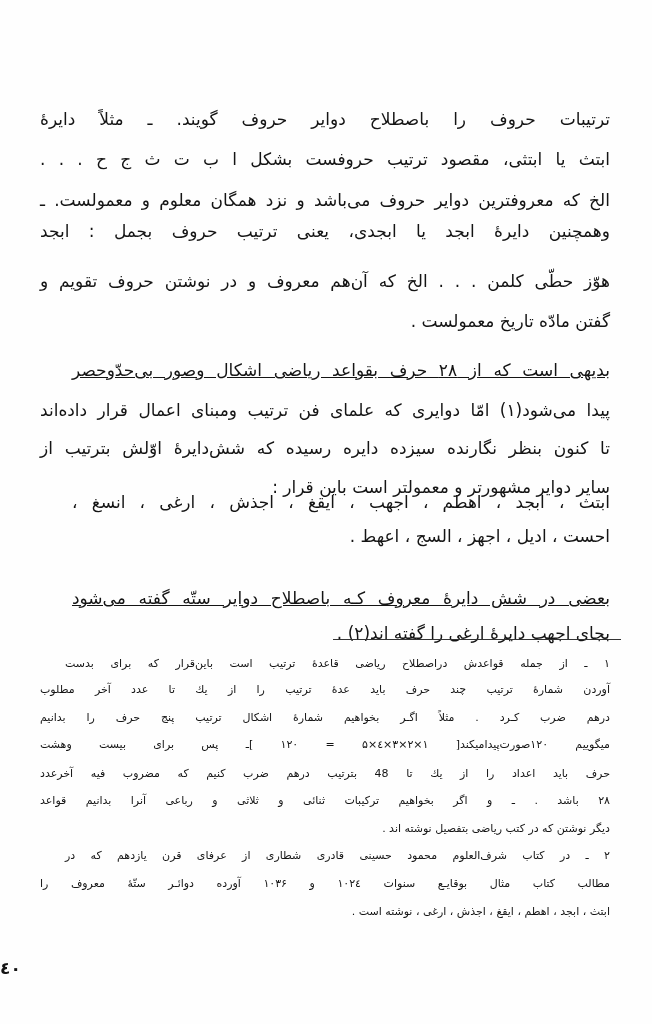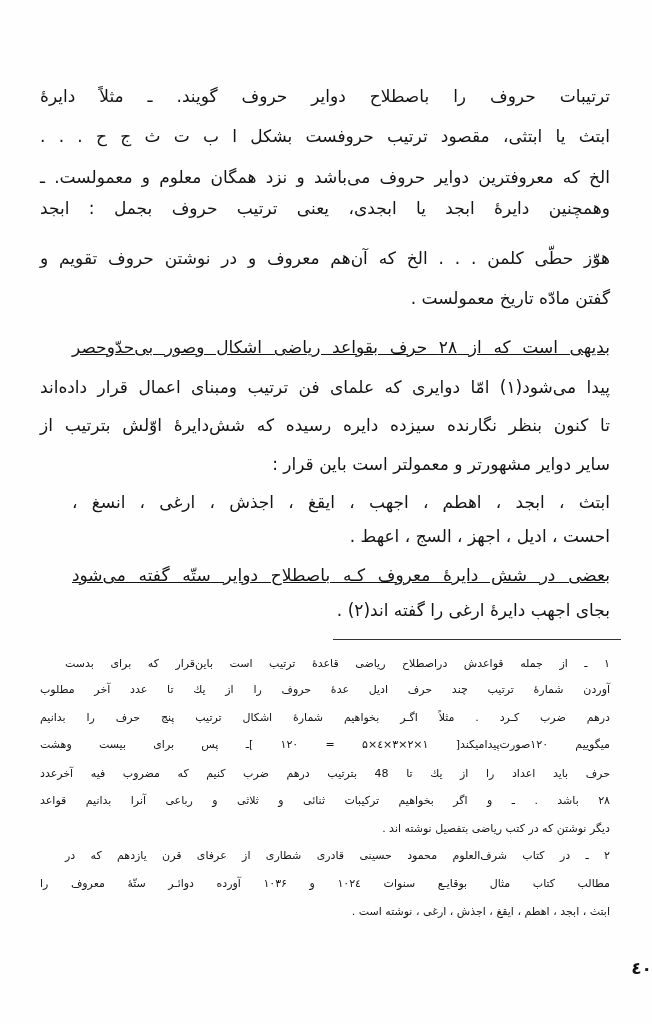--- a/index.html
+++ b/index.html
@@ -27,21 +27,21 @@
     text-align: justify;
     text-align-last: justify;
     white-space: nowrap;
     font-size: 17px;
     line-height: 24px;
     unicode-bidi: embed;
   }
   .line.last {
     text-align-last: right;
   }
-  .main .line { right: 42px; width: 570px; }
+  .main .line { right: 42px; width: 570px; margin-top: 23px; }
   .main .line.indent { right: 42px; width: 538px; text-decoration: underline; }
   .list .line { right: 42px; width: 538px; font-weight: normal; }
   .fn .line {
     font-size: 11px;
     line-height: 20px;
     right: 42px;
     width: 570px;
   }
   .fn .line.indent { width: 545px; }
   .sep {
@@ -50,21 +50,21 @@
     top: 639px;
     width: 288px;
     height: 0;
     border-top: 1.5px solid #333;
   }
   .pagenum {
     position: absolute;
     left: 0;
     width: 652px;
     top: 958px;
-    text-align: right;
+    text-align: left;
     font-size: 17px;
     font-weight: bold;
     direction: rtl;
   }
 </style>
 </head>
 <body>
 
 <div class="page">
 
@@ -90,21 +90,21 @@
   <div class="main">
     <div class="line indent" style="top:563px">بعضی در شش دایرهٔ معروف کـه باصطلاح دوایر ستّه گفته می‌شود</div>
     <div class="line last" style="top:598px">بجای اجهب دایرهٔ ارغی را گفته اند(۲) .</div>
   </div>
 
   <div class="sep"></div>
 
   <div class="fn">
     <div>
       <div class="line indent" style="top:654px">۱ ـ از جمله قواعدش دراصطلاح ریاضی قاعدهٔ ترتیب است باین‌قرار که برای بدست</div>
-      <div class="line" style="top:680px">آوردن شمارهٔ ترتیب چند حرف ادیل عدهٔ حروف را از یك تا عدد آخر مطلوب</div>
+      <div class="line" style="top:680px">آوردن شمارهٔ ترتیب چند حرف باید عدهٔ ترتیب را از یك تا عدد آخر مطلوب</div>
       <div class="line" style="top:708px">درهم ضرب کـرد . مثلاً اگـر بخواهیم شمارهٔ اشکال ترتیب پنج حرف را بدانیم</div>
       <div class="line" style="top:735px">میگوییم ۱۲۰صورت‌پیدامیکند[ ۱×۲×۳×٤×۵ = ۱۲۰ ]ـ پس برای بیست وهشت</div>
       <div class="line" style="top:764px">حرف باید اعداد را از یك تا 48 بترتیب درهم ضرب کنیم که مضروب فیه آخرعدد</div>
       <div class="line" style="top:791px">۲۸ باشد . ـ و اگر بخواهیم ترکیبات ثنائی و ثلاثی و رباعی آنرا بدانیم قواعد</div>
       <div class="line last" style="top:819px">دیگر نوشتن که در کتب ریاضی بتفصیل نوشته اند .</div>
     </div>
     <div>
       <div class="line indent" style="top:846px">۲ ـ در کتاب شرف‌العلوم محمود حسینی قادری شطاری از عرفای قرن یازدهم که در</div>
       <div class="line" style="top:874px">مطالب کتاب مثال بوقایـع سنوات ۱۰۲٤ و ۱۰۳۶ آورده دوائـر ستّهٔ معروف را</div>
       <div class="line last" style="top:902px">ابتث ، ابجد ، اهطم ، ایقغ ، اجذش ، ارغی ، نوشته است .</div>

